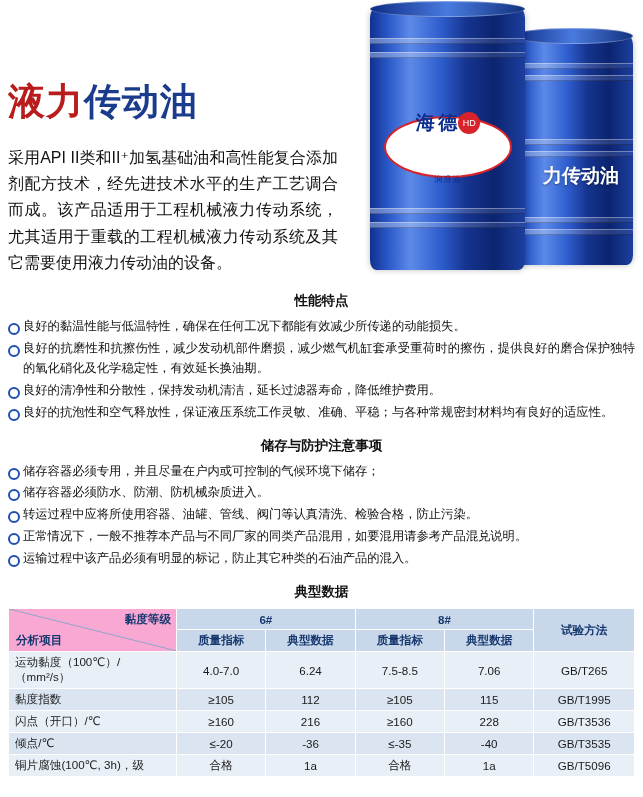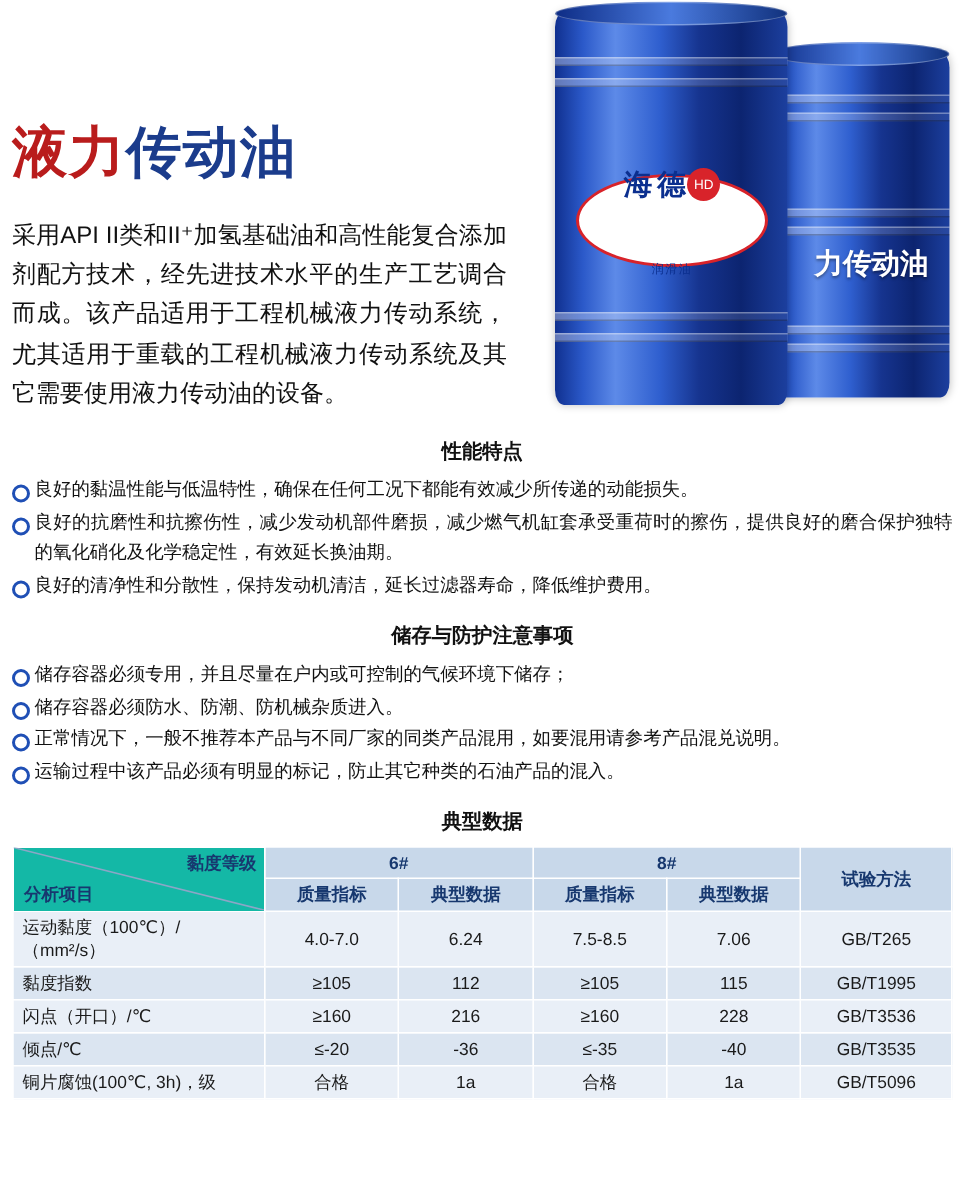--- a/index.html
+++ b/index.html
@@ -73,21 +73,21 @@
     background:#fff; border:2px solid #1f4fb5;
   }
 
   
   table { border-collapse:collapse; width:627px; margin-top:5px; font-size:11.6px; }
   th, td { border:1px solid #ffffff; text-align:center; padding:3px 2px; height:21px; }
   thead th { background:#c8d8ea; font-weight:bold; color:#17386f; }
   tbody td { background:#e9eff7; }
   tbody tr:nth-child(even) td { background:#dbe5f1; }
   td.rowhead, th.rowhead { text-align:left; padding-left:6px; }
-  .corner { position:relative; padding:0; height:42px; width:168px; background:#14b8a6; }
+  .corner { position:relative; padding:0; height:42px; width:168px; background:#f9a8d4; }
   .corner .diag { position:absolute; inset:0; }
   .corner .t1 { position:absolute; right:5px; top:3px; font-weight:bold; }
   .corner .t2 { position:absolute; left:7px; bottom:3px; font-weight:bold; }
 </style>
 </head>
 <body>
 
 <div class="hero">
 
   <div class="barrel-area">
@@ -126,26 +126,28 @@
   </div>
 </div>
 
 <div class="content">
 
   <h2 class="sec">性能特点</h2>
   <ul class="bul">
     <li>良好的黏温性能与低温特性，确保在任何工况下都能有效减少所传递的动能损失。</li>
     <li>良好的抗磨性和抗擦伤性，减少发动机部件磨损，减少燃气机缸套承受重荷时的擦伤，提供良好的磨合保护独特的氧化硝化及化学稳定性，有效延长换油期。</li>
     <li>良好的清净性和分散性，保持发动机清洁，延长过滤器寿命，降低维护费用。</li>
+    <li>良好的抗泡性和空气释放性，保证液压系统工作灵敏、准确、平稳；与各种常规密封材料均有良好的适应性。</li>
   </ul>
 
   <h2 class="sec">储存与防护注意事项</h2>
   <ul class="bul">
     <li>储存容器必须专用，并且尽量在户内或可控制的气候环境下储存；</li>
     <li>储存容器必须防水、防潮、防机械杂质进入。</li>
+    <li>转运过程中应将所使用容器、油罐、管线、阀门等认真清洗、检验合格，防止污染。</li>
     <li>正常情况下，一般不推荐本产品与不同厂家的同类产品混用，如要混用请参考产品混兑说明。</li>
     <li>运输过程中该产品必须有明显的标记，防止其它种类的石油产品的混入。</li>
   </ul>
 
   <h2 class="sec">典型数据</h2>
 
   <table>
     <thead>
       <tr>
         <th class="corner" rowspan="2">

